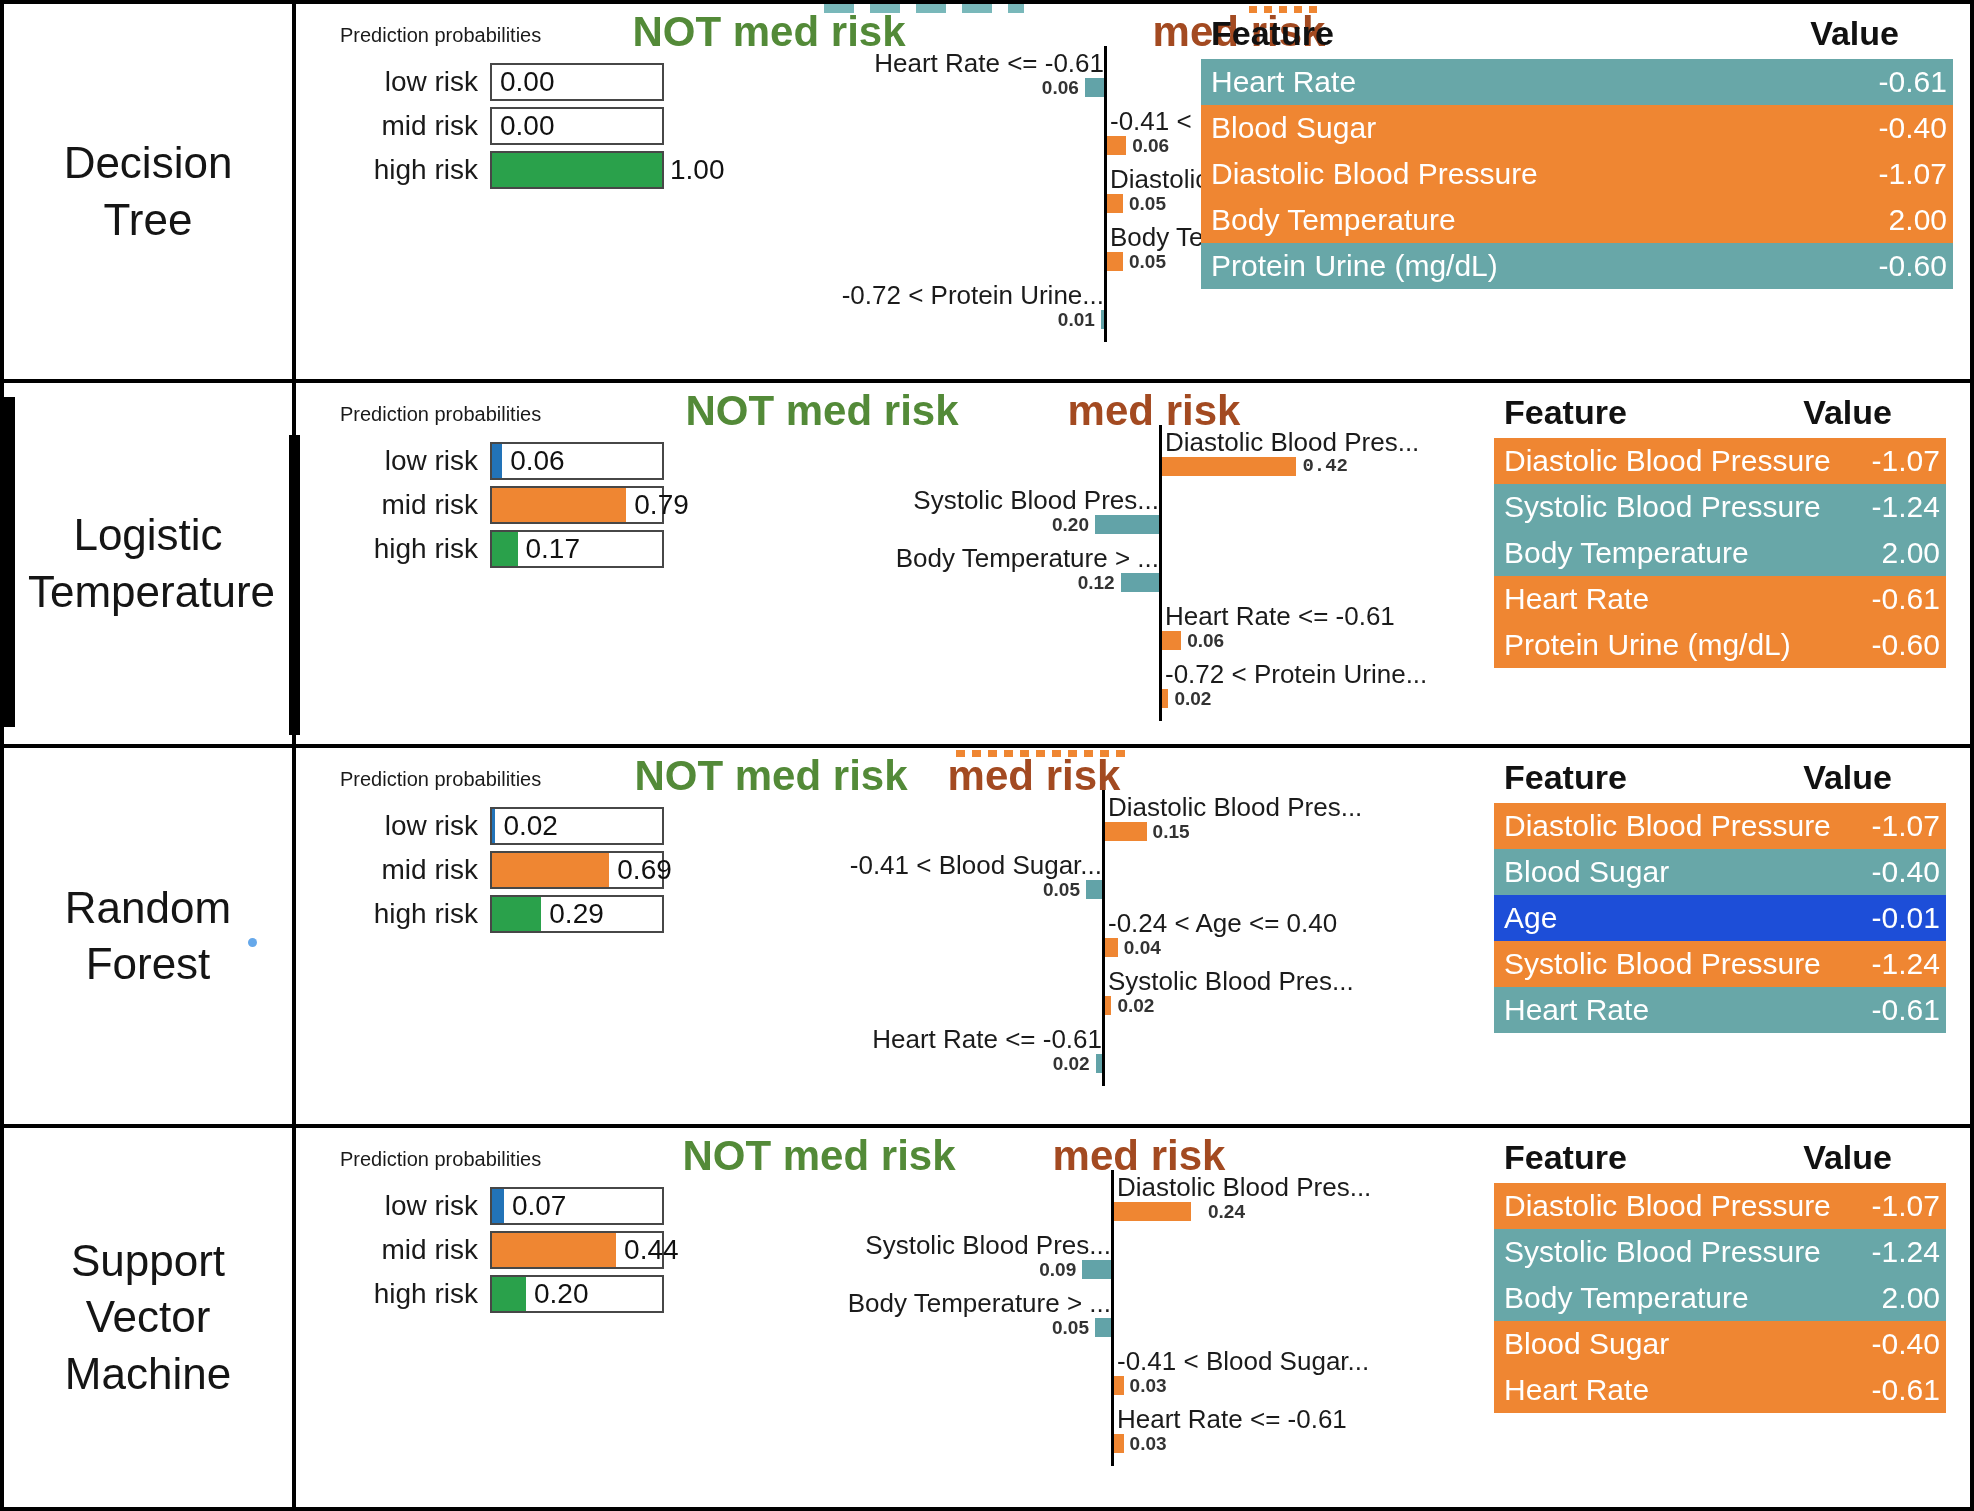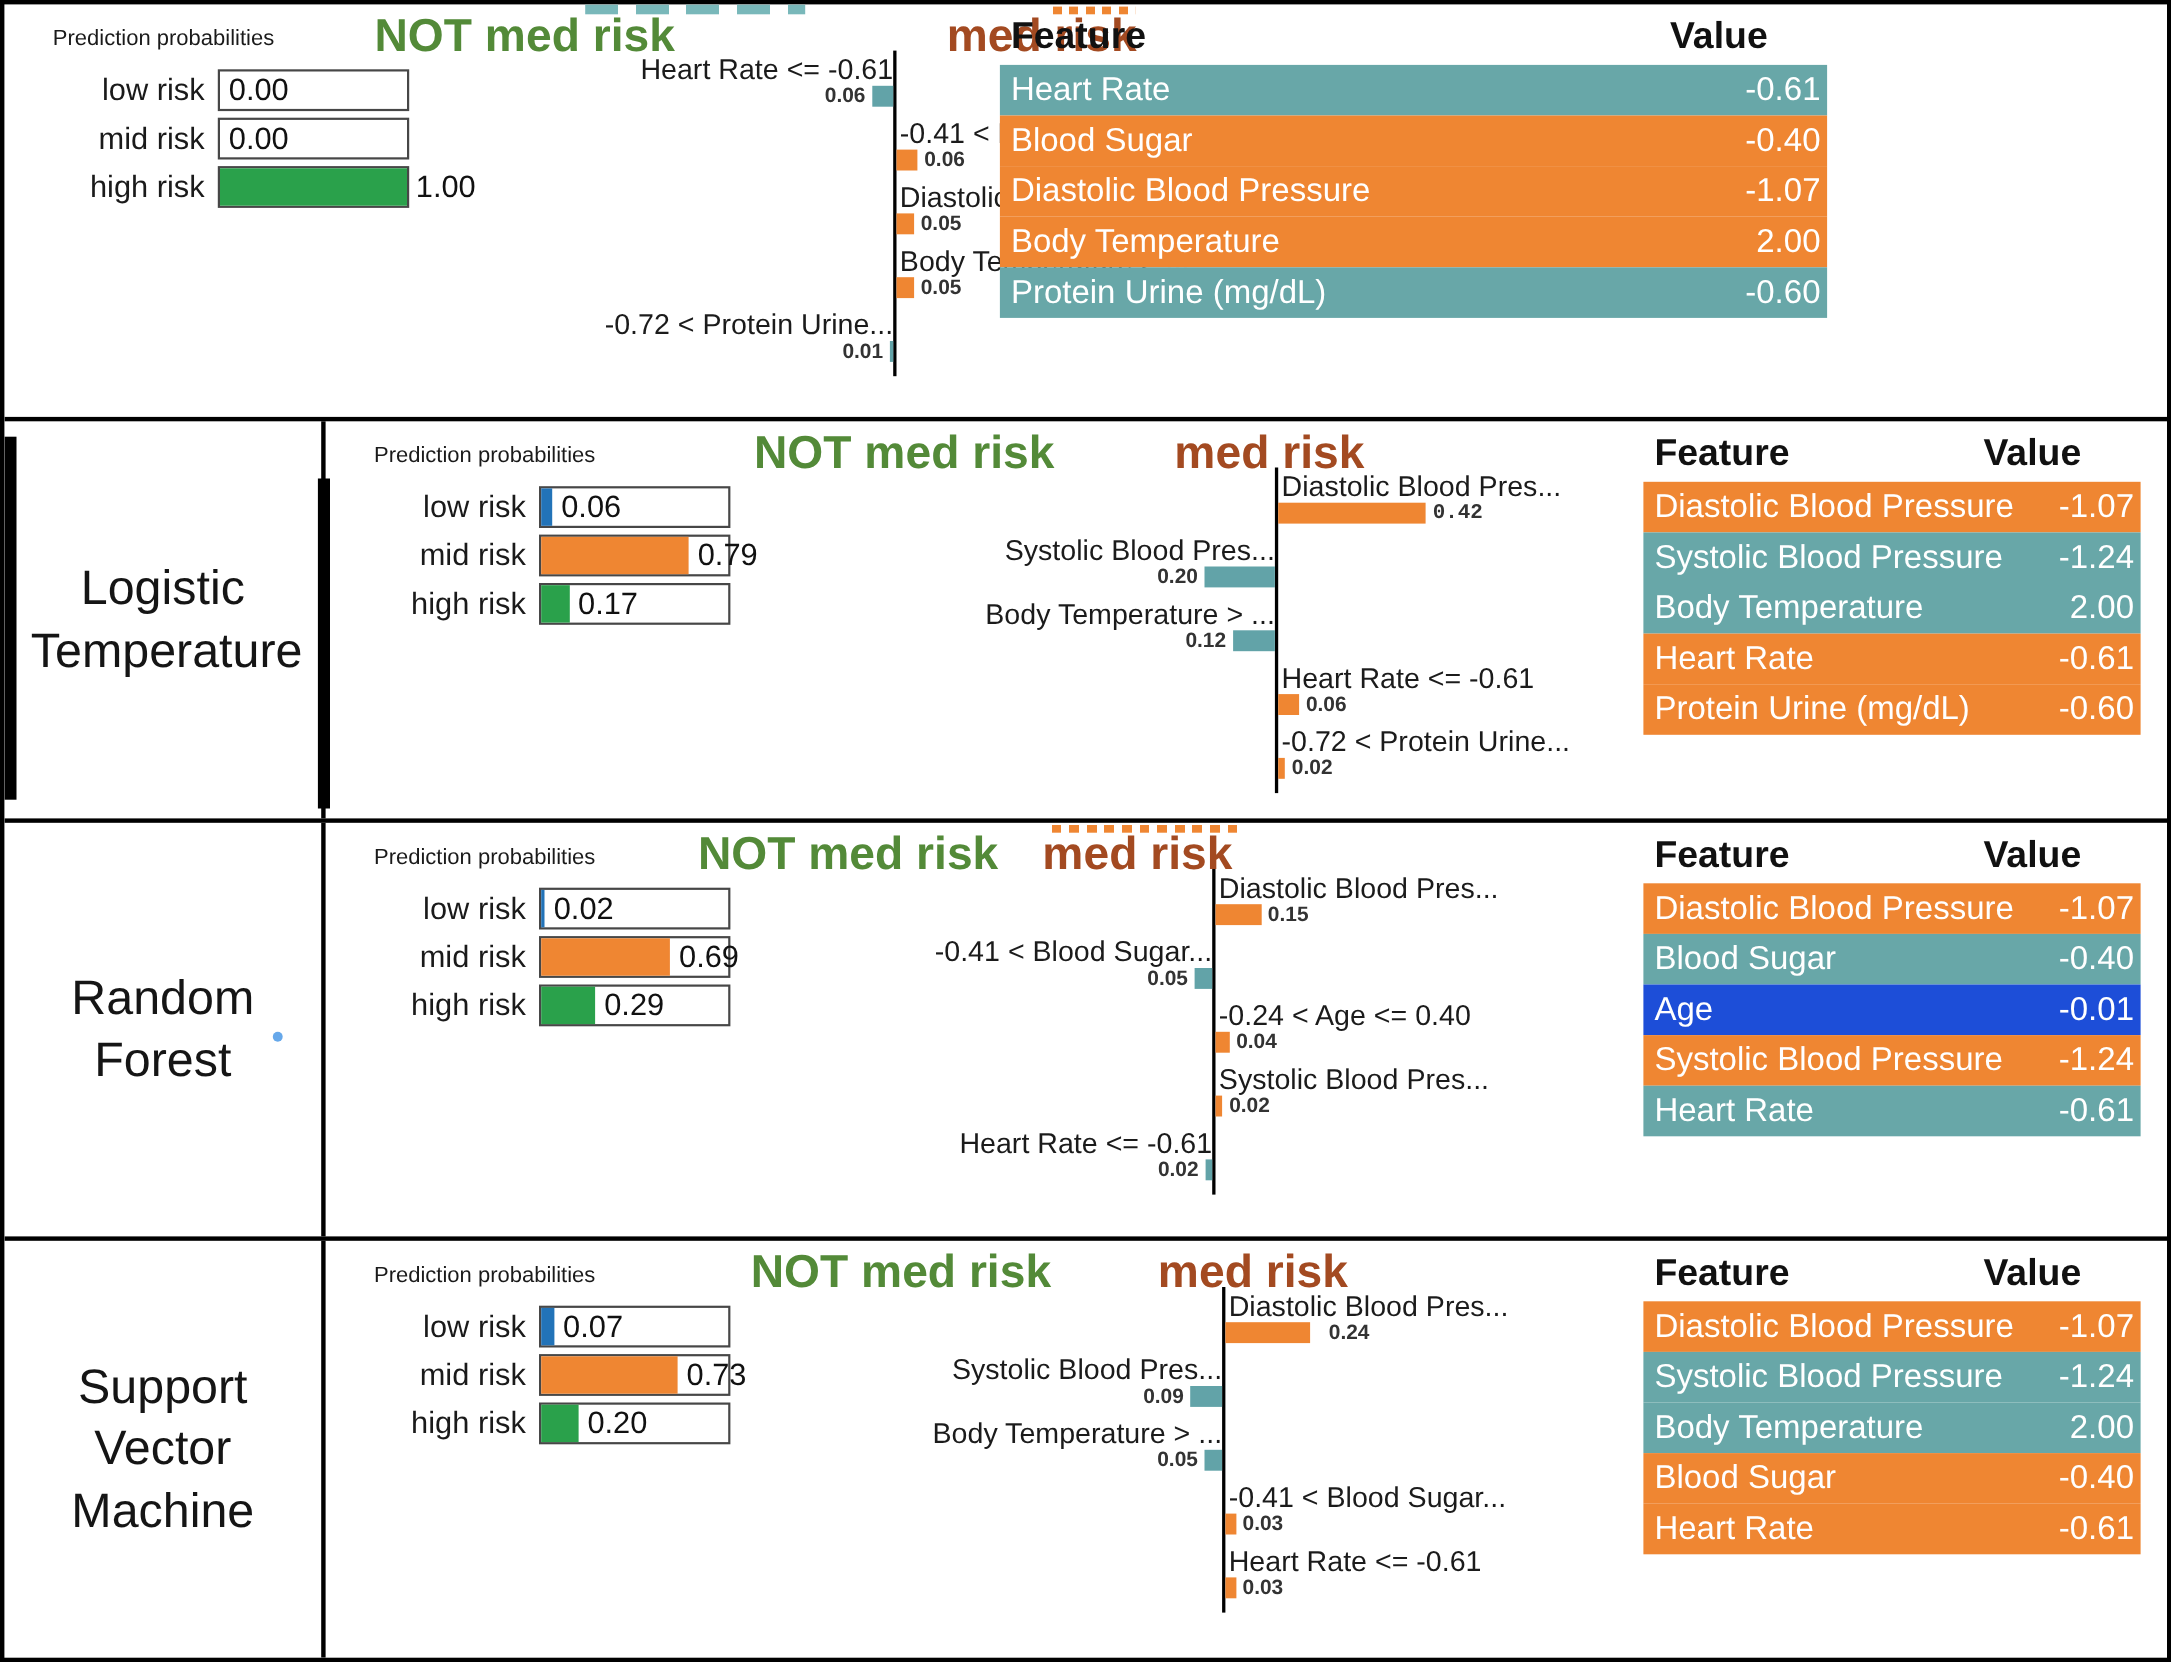--- a/index.html
+++ b/index.html
@@ -62,20 +62,23 @@
   .th-value{padding-right:48px;}
   .trow{display:flex;justify-content:space-between;align-items:center;height:46px;padding:0 6px 0 10px;color:#fff;font-size:30px;}
   .tfeat{white-space:nowrap;}
   .tval{white-space:nowrap;}
 </style>
 </head>
 <body>
 
 <div class="board" id="board">
     <div class="model-row r1">
+    <div class="model-cell">
+      <span class="model-name-text">Decision Tree</span>
+    </div>
     <div class="pred-block">
       <div class="pred-title">Prediction probabilities</div>
       <div class="pred-bars">
           <div class="pbar">
             <span class="plabel">low risk</span>
             <span class="pbox">
               <span class="pfill" style="width: 0%; background: rgb(34, 115, 184);"></span>
               <span class="pval" style="left: calc(0% + 8px);">0.00</span>
             </span>
           </div>
@@ -356,21 +359,21 @@
             <span class="plabel">low risk</span>
             <span class="pbox">
               <span class="pfill" style="width: 7%; background: rgb(34, 115, 184);"></span>
               <span class="pval" style="left: calc(7% + 8px);">0.07</span>
             </span>
           </div>
           <div class="pbar">
             <span class="plabel">mid risk</span>
             <span class="pbox">
               <span class="pfill" style="width: 73%; background: rgb(239, 134, 50);"></span>
-              <span class="pval" style="left: calc(73% + 8px);">0.73</span>
+              <span class="pval" style="left: calc(73% + 8px);">0.44</span>
             </span>
           </div>
           <div class="pbar">
             <span class="plabel">high risk</span>
             <span class="pbox">
               <span class="pfill" style="width: 20%; background: rgb(42, 161, 75);"></span>
               <span class="pval" style="left: calc(20% + 8px);">0.20</span>
             </span>
           </div>
         </div>

